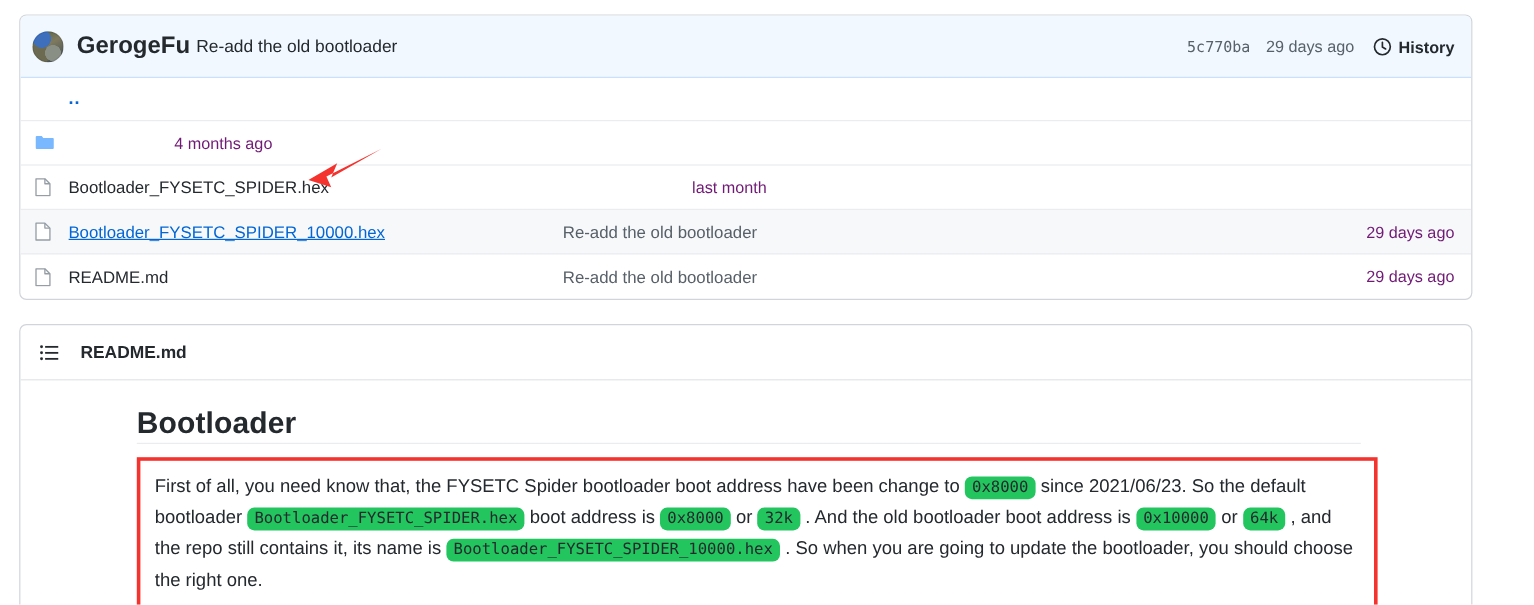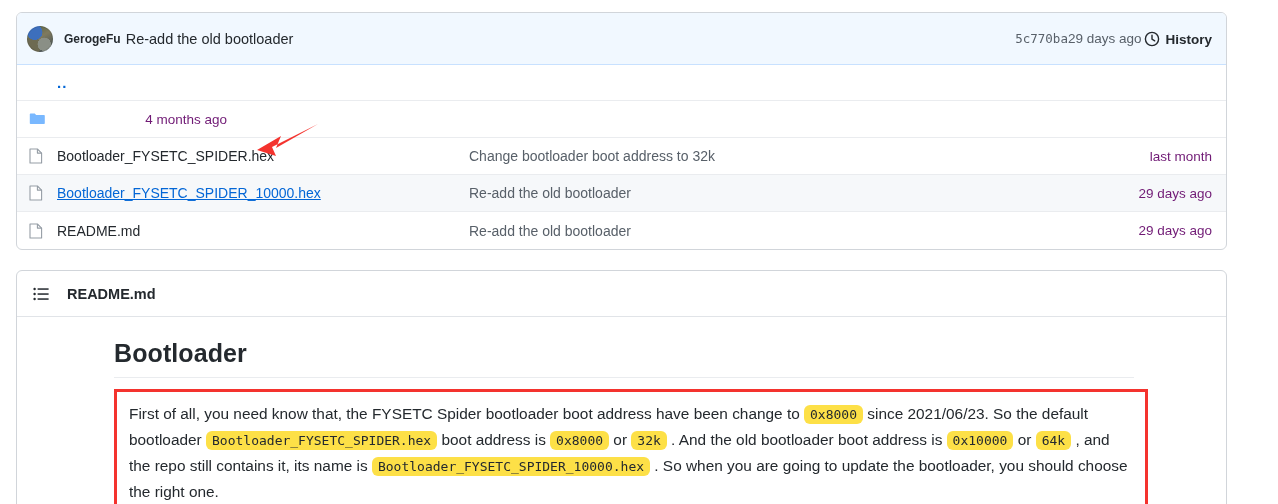--- a/index.html
+++ b/index.html
@@ -43,35 +43,36 @@
     flex: 0 0 26px;
     margin-right: 11px;
     background:
       radial-gradient(circle at 30% 24%, #3d6fbd 0 28%, rgba(0,0,0,0) 29%),
       radial-gradient(circle at 66% 70%, #8a8f86 0 26%, rgba(0,0,0,0) 27%),
       radial-gradient(circle at 20% 76%, #6d6a52 0 30%, rgba(0,0,0,0) 31%),
       linear-gradient(150deg, #4a5b3c 0%, #7f7a5e 45%, #3b4a55 100%);
     box-shadow: inset 0 0 0 1px rgba(27,31,35,.12);
   }
   .commit-author {
-    font-size: 12px;
+    font-size: 20px;
     font-weight: bold;
     color: #24292e;
     margin-right: 5px;
     white-space: nowrap;
   }
   .commit-msg {
     font-size: 14.5px;
     color: #24292e;
     white-space: nowrap;
   }
   .commit-right {
     margin-left: auto;
     display: flex;
     align-items: center;
+    gap: 13px;
     white-space: nowrap;
   }
   .commit-sha {
     font-family: "DejaVu Sans Mono", monospace;
     font-size: 12.5px;
     color: #586069;
   }
   .commit-date { font-size: 13.5px; color: #586069; }
   .history-link {
     display: flex;
@@ -164,37 +165,37 @@
   .readme-body {
     padding: 22px 0 0 0;
     min-height: 190px;
   }
   .md-h1 {
     margin: 0 0 0 97px;
     width: 1020px;
     font-size: 25px;
     font-weight: bold;
     color: #24292e;
-    padding-bottom: 9px;
+    padding-bottom: 1px;
     border-bottom: 1px solid #eaecef;
     letter-spacing: .1px;
   }
   .md-para {
     margin: 11px 0 0 97px;
     width: 1034px;
     border: 3px solid #f4332e;
     padding: 9px 12px 11px 12px;
     font-size: 15.4px;
     line-height: 25px;
     color: #24292e;
   }
   code.inline {
     font-family: "DejaVu Sans Mono", monospace;
     font-size: 13px;
-    background: #fde047;
+    background: #22c55e;
     border-radius: 6px;
     padding: 2px 6px;
     color: #24292e;
     white-space: nowrap;
   }
 
   
   .ico { display: block; }
 
   
@@ -260,21 +261,20 @@
     </div>
 
     <div class="row">
       <span class="cell-icon">
         <svg class="ico" width="14" height="16" viewBox="0 0 14 16" aria-hidden="true">
           <path d="M1 1h7.4L12.6 5.1V15H1z" fill="#ffffff" stroke="#959da5" stroke-width="1.1" stroke-linejoin="round"></path>
           <path d="M8.4 1v4.1h4.2" fill="none" stroke="#959da5" stroke-width="1.1" stroke-linejoin="round"></path>
         </svg>
       </span>
       <span class="cell-name">Bootloader_FYSETC_SPIDER.hex</span>
-      <span class="cell-msg">Change bootloader boot address to 32k</span>
       <span class="cell-date">last month</span>
     </div>
 
     <div class="row hovered">
       <span class="cell-icon">
         <svg class="ico" width="14" height="16" viewBox="0 0 14 16" aria-hidden="true">
           <path d="M1 1h7.4L12.6 5.1V15H1z" fill="#ffffff" stroke="#959da5" stroke-width="1.1" stroke-linejoin="round"></path>
           <path d="M8.4 1v4.1h4.2" fill="none" stroke="#959da5" stroke-width="1.1" stroke-linejoin="round"></path>
         </svg>
       </span>

